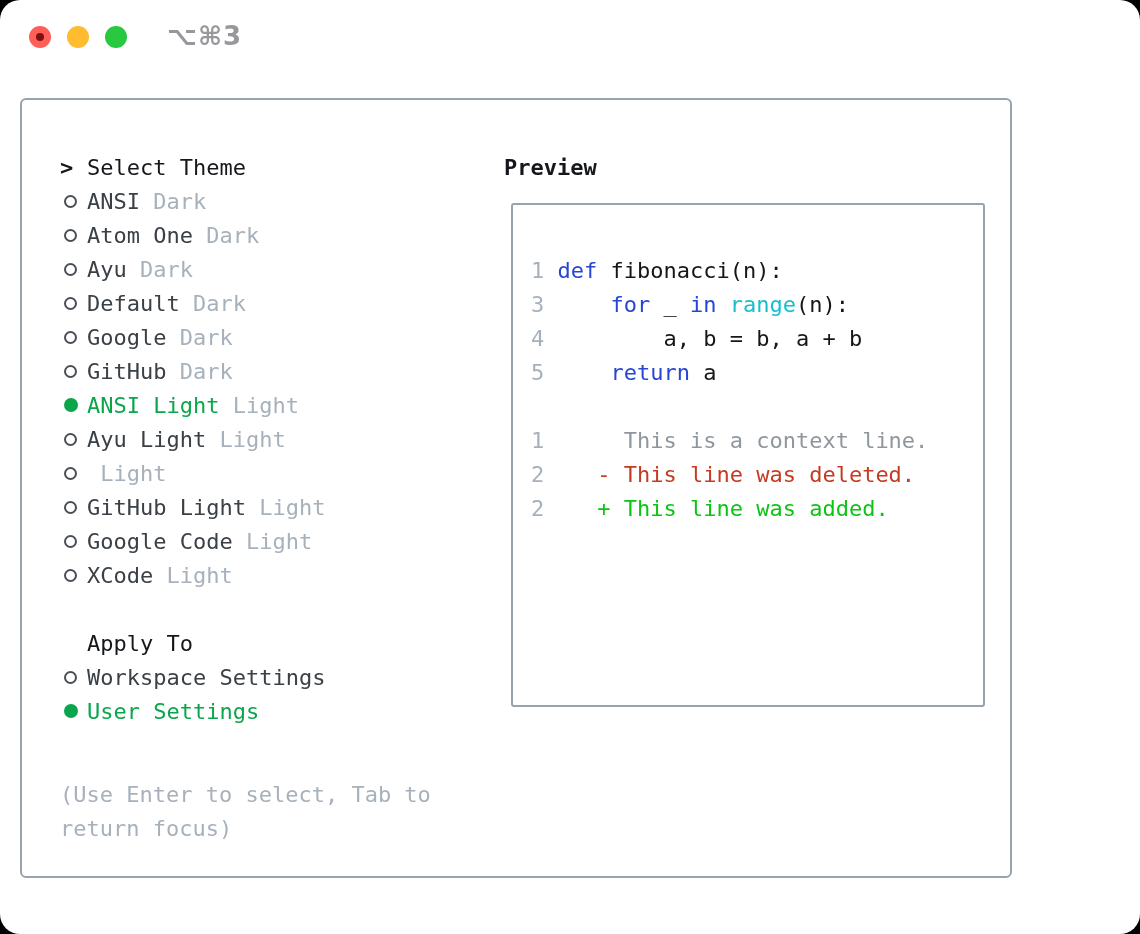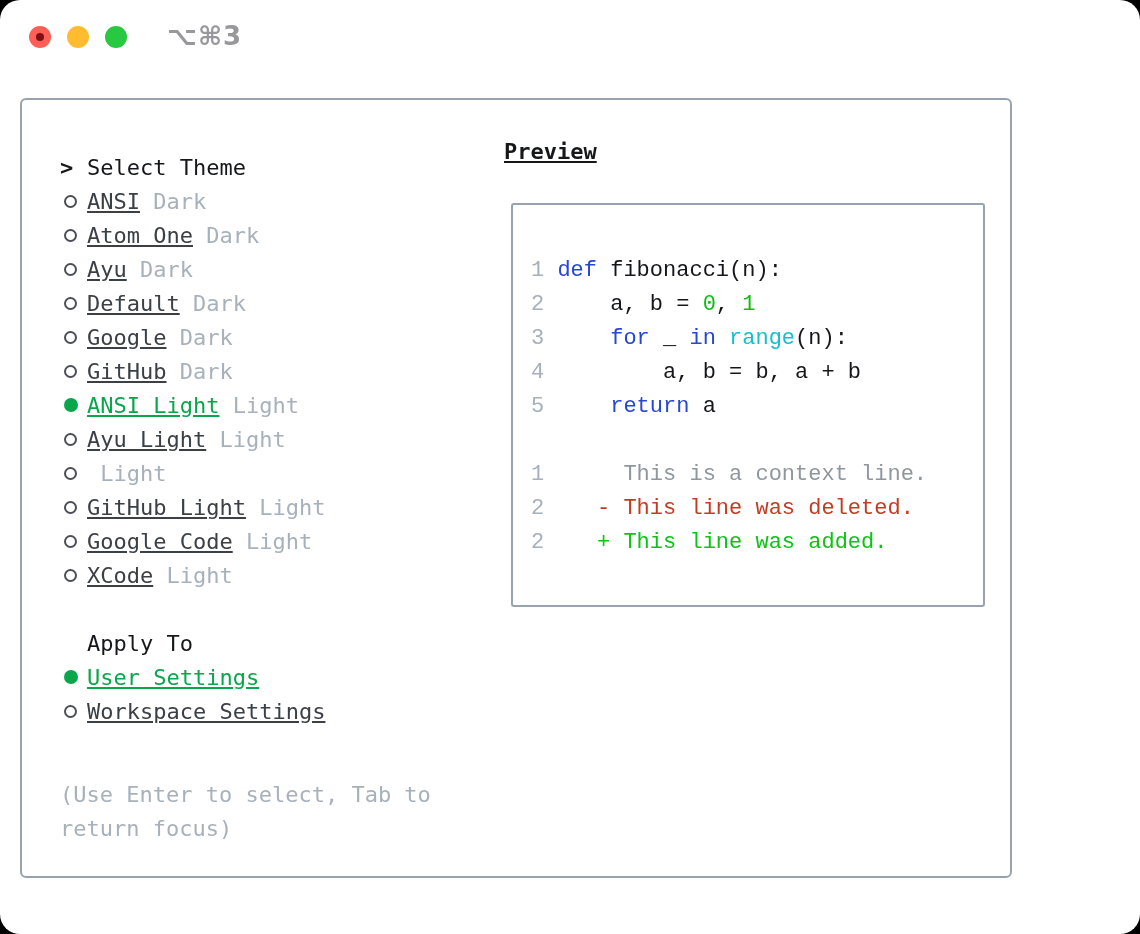--- a/index.html
+++ b/index.html
@@ -33,38 +33,38 @@
     position:absolute;left:20px;top:98px;width:992px;height:780px;
     box-sizing:border-box;border:2px solid var(--border-gray);border-radius:6px;
     background:#fff;
   }
   .row{display:flex;align-items:center;height:34px;font-size:22px;white-space:pre;}
   .marker{display:inline-flex;width:27px;align-items:center;flex:0 0 27px;}
   .circle{width:13px;height:13px;border-radius:50%;box-sizing:border-box;
     border:2px solid #4a4f57;margin-left:4px;}
   .row.selected .circle{border:none;background:var(--accent-green);width:14px;height:14px;}
   .prompt{width:27px;flex:0 0 27px;font-weight:bold;color:var(--heading-black);}
-  .item-name{color:var(--text-dark);text-decoration:underline;}
+  .item-name{color:var(--text-dark);}
   .item-variant{color:var(--dim-gray);}
   .row.selected .item-name{color:var(--accent-green);}
   .section-title{color:var(--heading-black);}
   .select-title{font-weight:normal;}
   .theme-col{position:absolute;left:38px;top:50px;}
   .apply-block{margin-top:34px;}
   .help{margin-top:49px;color:var(--dim-gray);}
   .help .row{color:var(--dim-gray);}
   
   .preview-title{
-    position:absolute;left:482px;top:34px;height:34px;display:flex;align-items:center;
-    font-size:22px;font-weight:bold;color:var(--heading-black);text-decoration:underline;
+    position:absolute;left:482px;top:50px;height:34px;display:flex;align-items:center;
+    font-size:22px;font-weight:bold;color:var(--heading-black);
   }
   .preview-box{
-    position:absolute;left:489px;top:103px;width:474px;height:404px;
+    position:absolute;left:489px;top:103px;width:474px;height:504px;
     box-sizing:border-box;border:2px solid var(--border-gray);border-radius:3px;
-    padding:49px 4px 0 18px;overflow:hidden;background:#fff;font-family:Liberation Mono, monospace;
+    padding:49px 4px 0 18px;overflow:hidden;background:#fff;
   }
   .code-line{height:34px;line-height:34px;font-size:22px;white-space:pre;}
   .ln{color:var(--line-number-gray);}
   .tok-plain{color:#141619;}
   .tok-keyword{color:var(--keyword-blue);}
   .tok-builtin{color:var(--builtin-cyan);}
   .tok-literal{color:var(--literal-green);}
   .tok-context{color:var(--context-gray);margin-top:28px;}
   .tok-deleted{color:var(--deleted-red);}
   .tok-added{color:var(--added-green);}
@@ -102,35 +102,34 @@
           <div class="row"><span class="marker"><span class="circle"></span></span><span class="item-name">GitHub Light</span><span class="item-variant"> Light</span></div>
           <div class="row"><span class="marker"><span class="circle"></span></span><span class="item-name">Google Code</span><span class="item-variant"> Light</span></div>
           <div class="row"><span class="marker"><span class="circle"></span></span><span class="item-name">XCode</span><span class="item-variant"> Light</span></div>
         </div>
 
       <div class="apply-block">
         <div class="row">
           <span class="marker"></span><span class="section-title">Apply To</span>
         </div>
         <div id="apply-list">
+            <div class="row"><span class="marker"><span class="circle"></span></span><span class="item-name">Workspace Settings</span></div>
             <div class="row selected"><span class="marker"><span class="circle"></span></span><span class="item-name">User Settings</span></div>
-            <div class="row"><span class="marker"><span class="circle"></span></span><span class="item-name">Workspace Settings</span></div>
           </div>
       </div>
 
       <div class="help">
         <div class="row">(Use Enter to select, Tab to</div>
         <div class="row">return focus)</div>
       </div>
     </div>
 
     <div class="preview-title">Preview</div>
     <div class="preview-box" id="preview-box">
         <div class="code-line"><span class="ln">1</span><span class="tok-plain"> </span><span class="tok-keyword">def</span><span class="tok-plain"> fibonacci(n):</span></div>
-        <div class="code-line"><span class="ln">2</span><span class="tok-plain">     a, b = </span><span class="tok-literal">0</span><span class="tok-plain">, </span><span class="tok-literal">1</span></div>
         <div class="code-line"><span class="ln">3</span><span class="tok-plain">     </span><span class="tok-keyword">for</span><span class="tok-plain"> _ </span><span class="tok-keyword">in</span><span class="tok-plain"> </span><span class="tok-builtin">range</span><span class="tok-plain">(n):</span></div>
         <div class="code-line"><span class="ln">4</span><span class="tok-plain">         a, b = b, a + b</span></div>
         <div class="code-line"><span class="ln">5</span><span class="tok-plain">     </span><span class="tok-keyword">return</span><span class="tok-plain"> a</span></div>
         <div class="code-line"><span class="ln"></span></div>
         <div class="code-line"><span class="ln">1</span><span class="tok-context">      This is a context line.</span></div>
         <div class="code-line"><span class="ln">2</span><span class="tok-deleted">    - This line was deleted.</span></div>
         <div class="code-line"><span class="ln">2</span><span class="tok-added">    + This line was added.</span></div>
       </div>
 
   </div>

